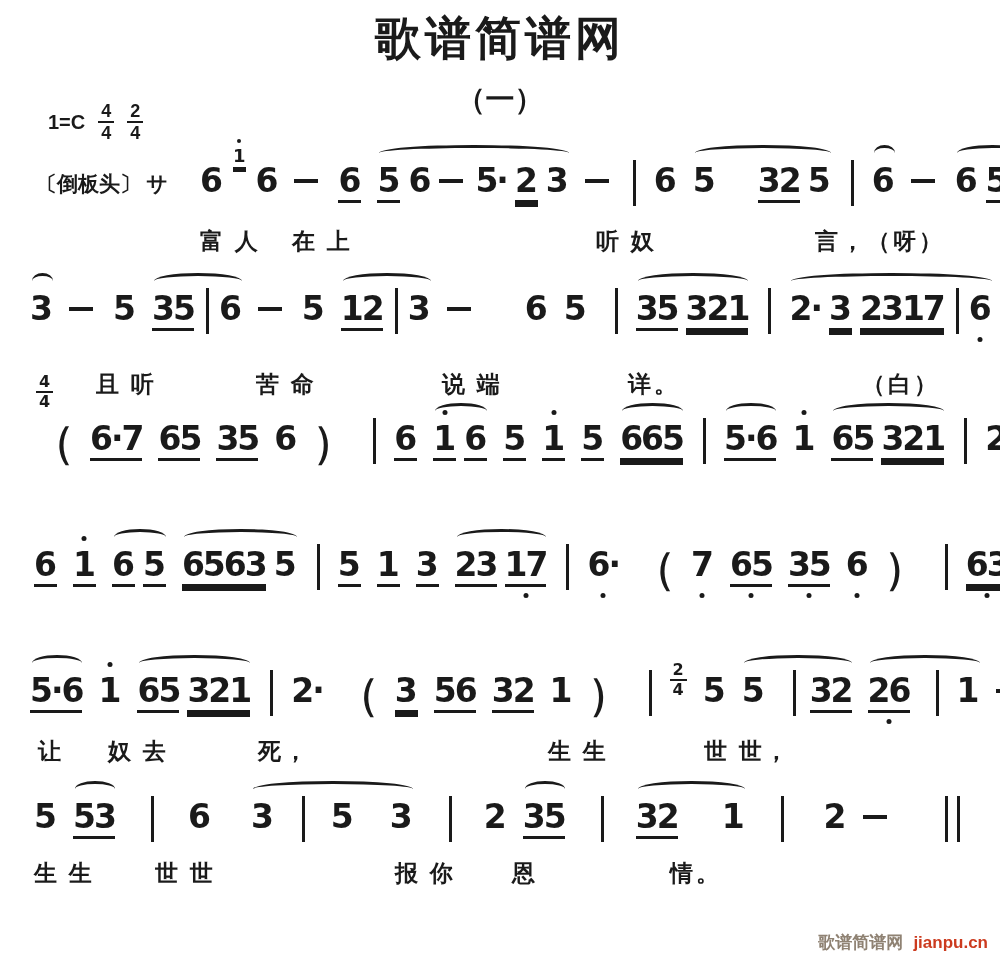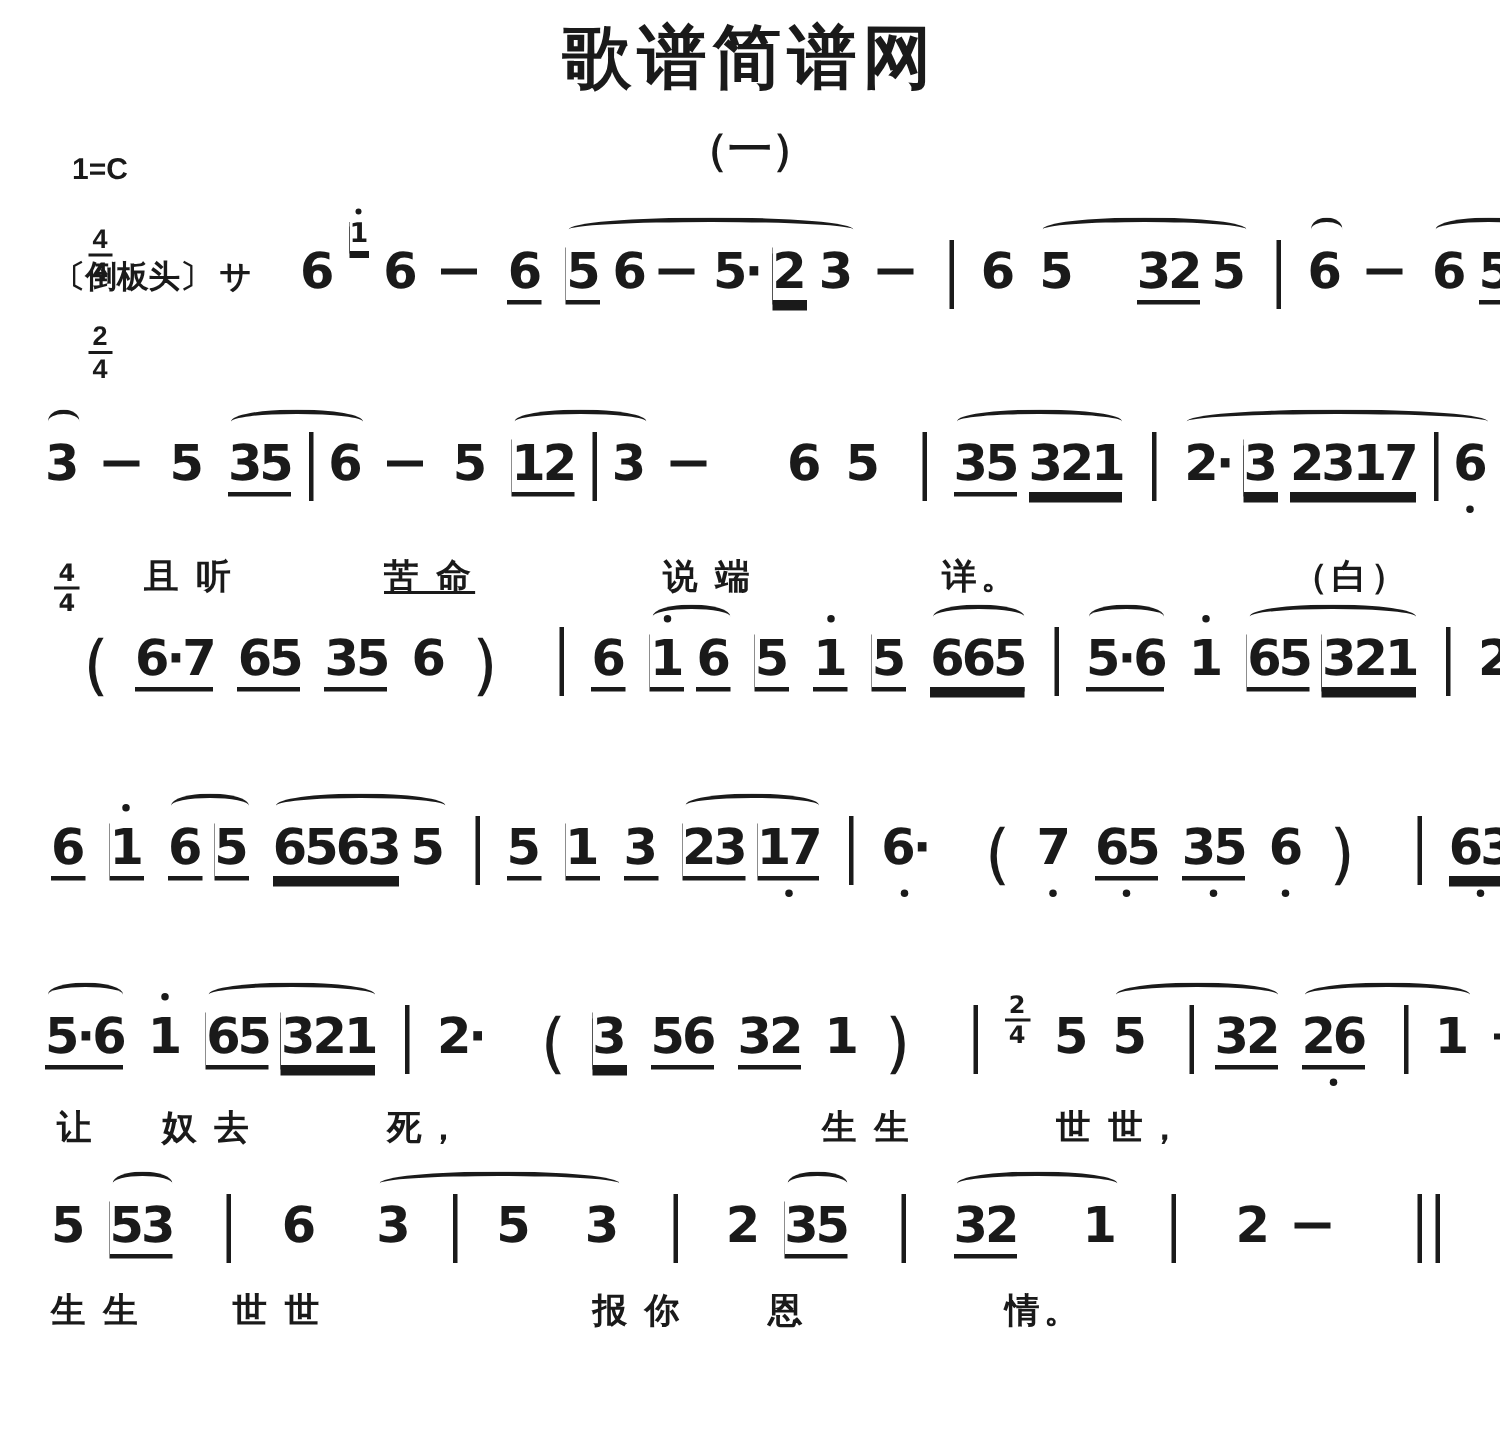--- a/index.html
+++ b/index.html
@@ -6,22 +6,22 @@
   body{width:1000px;height:970px;background:#fff;position:relative;overflow:hidden;
        font-family:"Liberation Sans",sans-serif;color:var(--ink,#1a1a1a);}
   #canvas{position:absolute;inset:0;background:#fff;}
 
   .title{position:absolute;top:8px;left:0;width:1000px;text-align:center;
          font-family:"Liberation Serif",serif;font-weight:bold;font-size:46px;letter-spacing:4px;}
   .subtitle{position:absolute;top:80px;left:0;width:1000px;text-align:center;
             font-family:"Liberation Serif",serif;font-weight:bold;font-size:29px;}
   .credit{position:absolute;top:90px;right:38px;font-family:"Liberation Serif",serif;
           font-weight:bold;font-size:26px;letter-spacing:2px;}
-  .keysig{position:absolute;top:102px;left:48px;display:flex;align-items:center;gap:25px;
-          font-weight:bold;font-size:20px;flex-direction:column;}
+  .keysig{position:absolute;top:102px;left:48px;display:flex;align-items:center;gap:13px;
+          font-weight:bold;font-size:20px;}
   .frac{display:inline-flex;flex-direction:column;align-items:center;line-height:1;font-size:18px;font-weight:bold;}
   .frac .num{border-bottom:2px solid var(--ink,#1a1a1a);padding:0 3px 1px;}
   .frac .den{padding-top:1px;}
 
   #score{position:absolute;inset:0;}
   .line{position:absolute;inset:0;}
   .notes{position:absolute;display:flex;align-items:flex-start;}
   .unit{display:flex;align-items:flex-start;position:relative;margin-right:8px;}
   .unit.arc::before{content:"";position:absolute;top:-17px;left:2px;right:8px;height:13px;
       border-top:3px solid var(--ink,#1a1a1a);border-radius:50% 50% 0 0;}
@@ -123,20 +123,26 @@
           </span>
           <span class="unit">
             <span class="tok dash"></span>
           </span>
           <span class="unit arc">
             <span class="tok note">6</span>
             <span class="tok note u1 comp">54</span>
           </span>
         </div>
         <div class="prefix" style="left: 36px; top: 170px;">〔倒板头〕 サ</div>
+        <div class="lyrics" style="top: 226px;">
+          <span style="left: 200px;">富 人</span>
+          <span style="left: 292px;">在 上</span>
+          <span style="left: 596px;">听 奴</span>
+          <span style="left: 815px;">言，（呀）</span>
+        </div>
       </div>
       <div class="line">
         <div class="notes" style="top: 290px; left: 30px;">
           <span class="unit arc">
             <span class="tok note">3</span>
           </span>
           <span class="unit">
             <span class="tok dash"></span>
           </span>
           <span class="unit">
@@ -187,21 +193,21 @@
             <span class="tok note u2 comp">2317</span>
             <span class="tok bar"></span>
             <span class="tok note">6<i class="dotB"></i></span>
           </span>
           <span class="unit">
             <span class="tok gap" style="width: 22px; margin-right: 0px;"></span>
           </span>
         </div>
         <div class="lyrics" style="top: 352px; margin-top: 17px;">
           <span style="left: 96px;">且 听</span>
-          <span style="left: 256px; text-decoration: underline;">苦 命</span>
+          <span style="left: 256px;">苦 命</span>
           <span style="left: 442px;">说 端</span>
           <span style="left: 628px;">详。</span>
           <span style="left: 862px;">（白）</span>
         </div>
       </div>
       <div class="line">
         <div class="notes" style="top: 420px; left: 26px;">
           <span class="unit">
             <span class="tok tsig" style="position: absolute; left: 10px; top: -46px;">
               <span class="tn">4</span>
@@ -496,13 +502,17 @@
         <div class="lyrics" style="top: 858px;">
           <span style="left: 34px;">生 生</span>
           <span style="left: 155px;">世  世</span>
           <span style="left: 395px;">报  你</span>
           <span style="left: 512px;">恩</span>
           <span style="left: 670px;">情。</span>
         </div>
       </div>
     </div>
 
+  <div class="watermark">
+    <span class="site">歌谱简谱网</span>
+    <a class="url" href="#">jianpu.cn</a>
+  </div>
 </div>
 
 </body></html>

